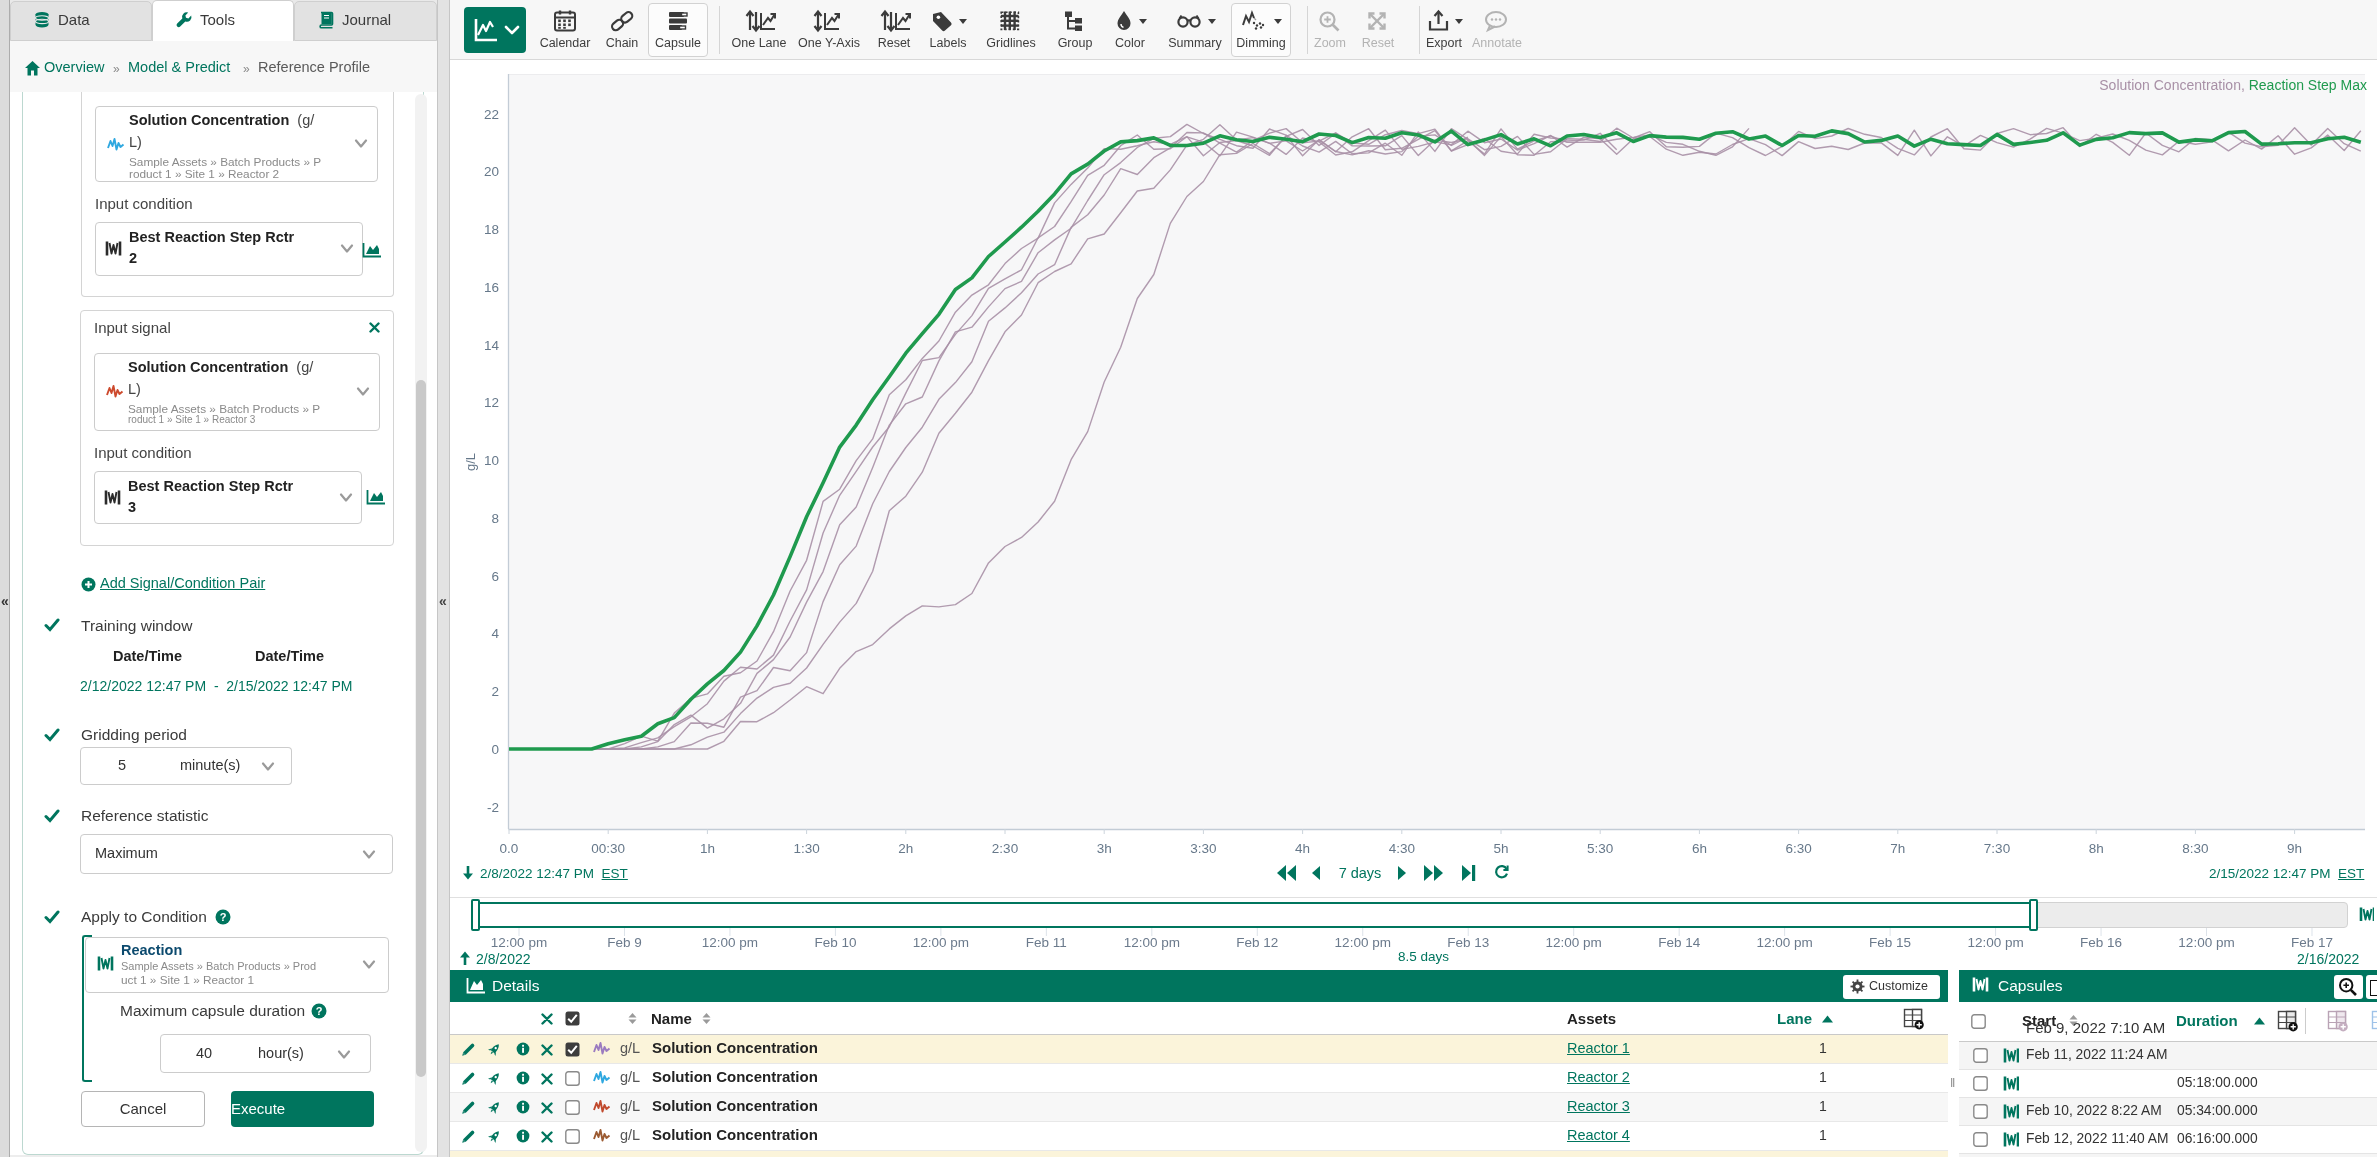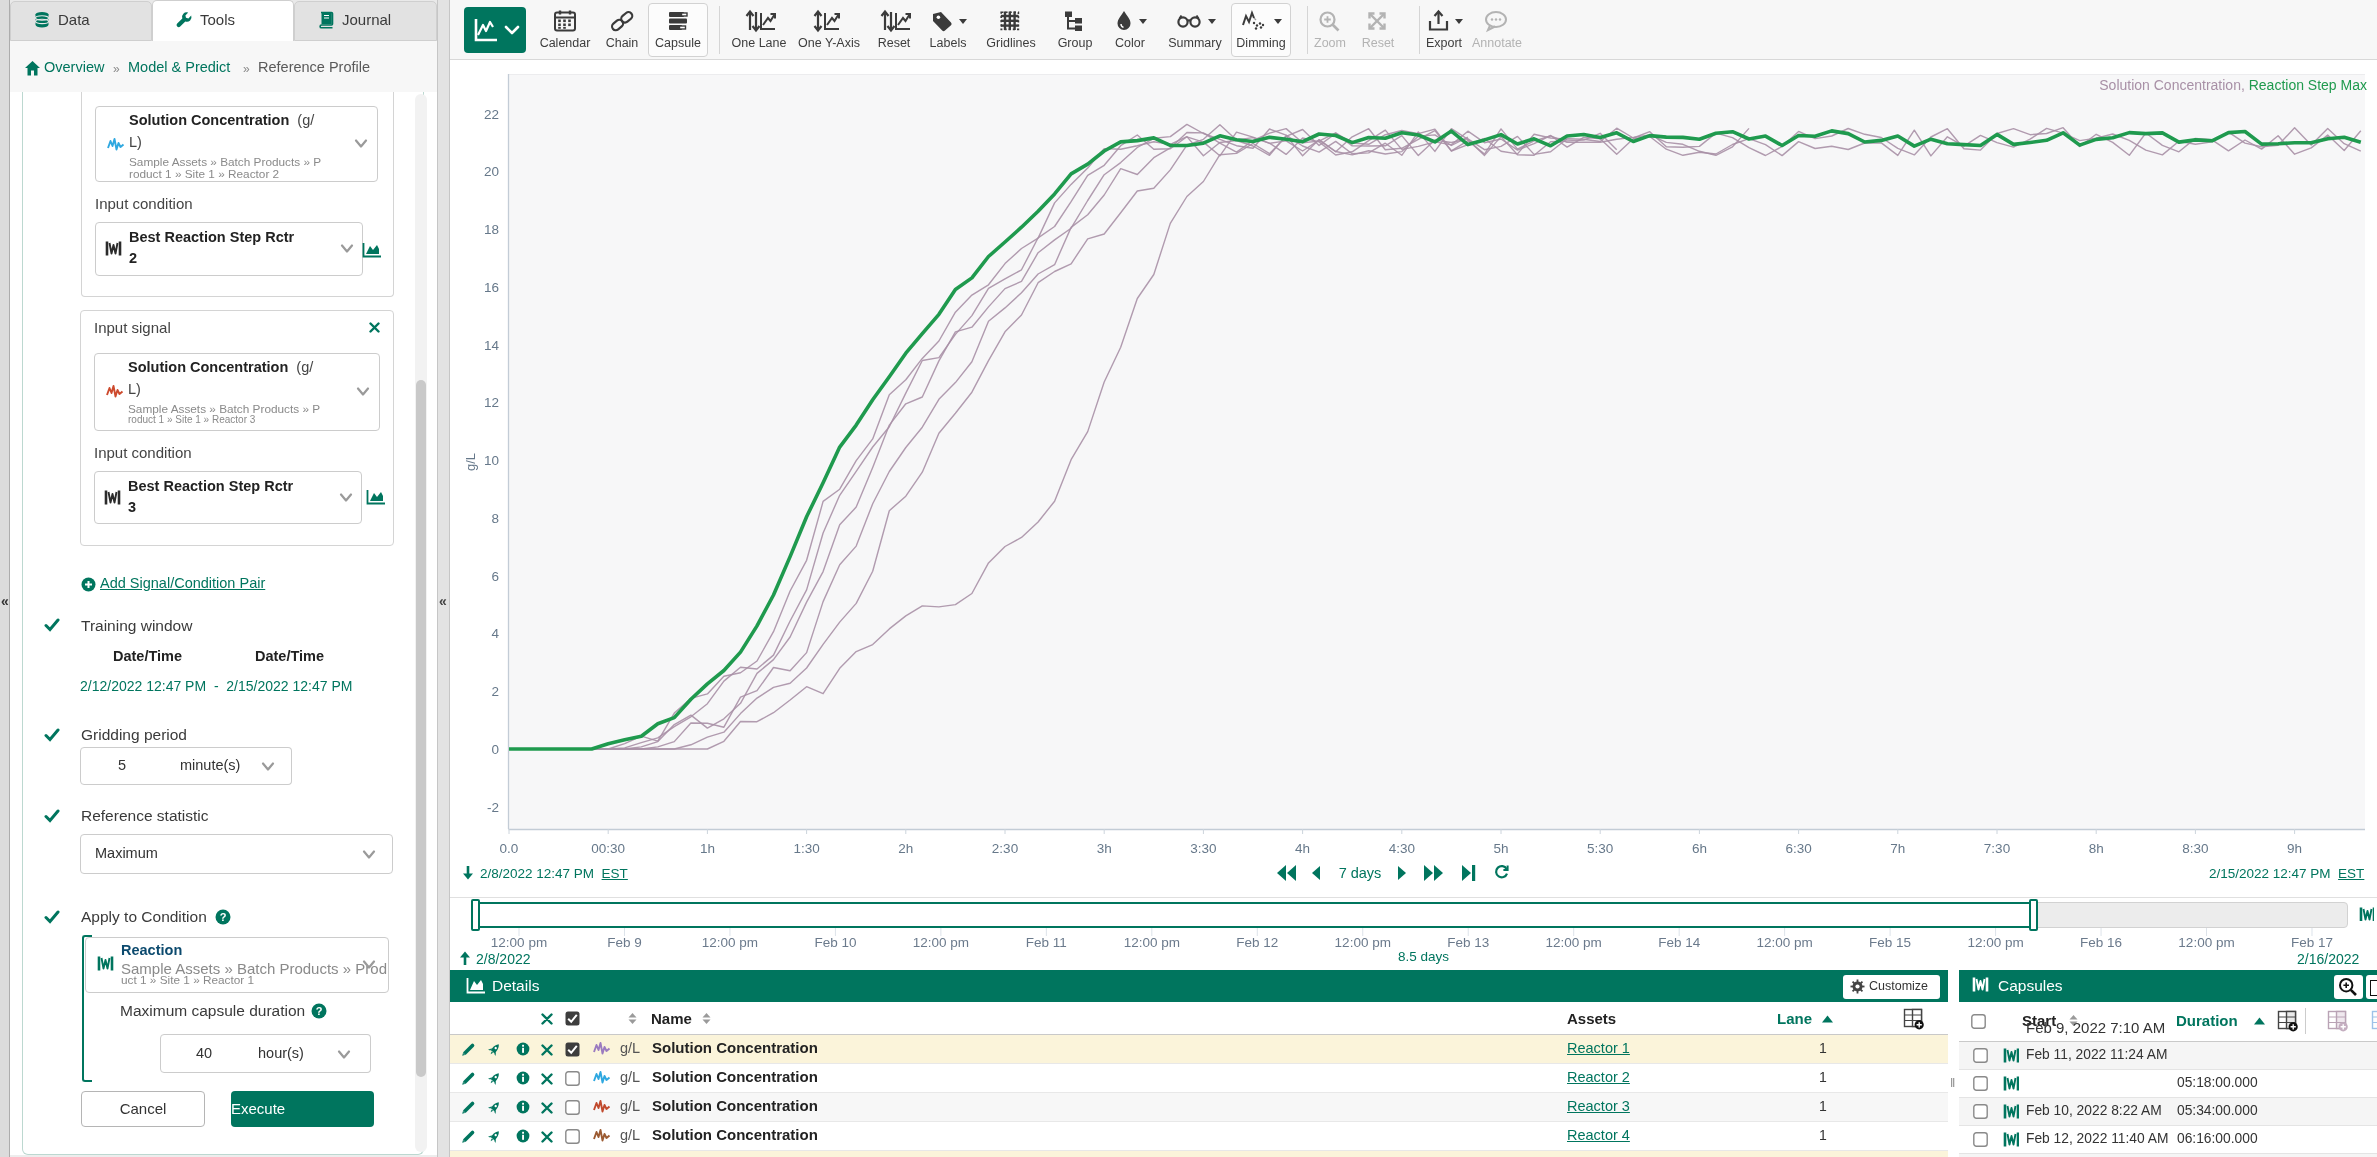--- a/index.html
+++ b/index.html
@@ -139,21 +139,21 @@
         <circle cx="8" cy="8" r="7.5" fill="#00755e"></circle>
         <text x="8" y="12" font-size="11" font-weight="bold" fill="#fff" text-anchor="middle" font-family="Liberation Sans">?</text>
       </svg></div>
 <div style="position:absolute;left:82px;top:935px;width:8px;height:143px;border-left:2px solid #00755e;border-top:2px solid #00755e;border-bottom:2px solid #00755e;border-radius:3px 0 0 3px;"></div>
 <div style="position:absolute;left:85px;top:937px;width:304px;height:56px;background:#fff;border:1px solid #ccc;border-radius:4px;box-sizing:border-box;"></div>
 <div style="position:absolute;left:97px;top:955px;line-height:0;"><svg width="17" height="17" viewBox="0 0 17 17" style="">
         <path d="M2,1.5 V15.5 M15,1.5 V15.5" stroke="#00755e" stroke-width="2.6" fill="none"></path>
         <path d="M4.5,3 L6.5,13.5 L8.5,5 L10.5,13.5 L12.5,3" stroke="#00755e" stroke-width="1.9" fill="none" stroke-linejoin="round"></path>
       </svg></div>
 <div style="position:absolute;left:121px;top:942px;font-size:14.5px;color:#0c4a6e;font-weight:bold;white-space:nowrap;">Reaction</div>
-<div style="position:absolute;left:121px;top:960px;font-size:15px;color:#8a8a8a;font-weight:normal;white-space:nowrap;">Sample Assets » Batch Products » Prod</div>
+<div style="position:absolute;left:121px;top:960px;font-size:11px;color:#8a8a8a;font-weight:normal;white-space:nowrap;">Sample Assets » Batch Products » Prod</div>
 <div style="position:absolute;left:121px;top:973px;font-size:11.8px;color:#8a8a8a;font-weight:normal;white-space:nowrap;">uct 1 » Site 1 » Reactor 1</div>
 <div style="position:absolute;left:362px;top:960px;line-height:0;"><svg width="14" height="9" viewBox="0 0 14 9" style="">
         <path d="M2,1.5 L7.0,7.5 L12,1.5" stroke="#9a9a9a" stroke-width="2.2" fill="none" stroke-linecap="round" stroke-linejoin="round"></path>
       </svg></div>
 <div style="position:absolute;left:120px;top:1002px;font-size:15.5px;color:#3a3a3a;font-weight:normal;white-space:nowrap;">Maximum capsule duration</div>
 <div style="position:absolute;left:311px;top:1003px;line-height:0;"><svg width="16" height="16" viewBox="0 0 16 16" style="">
         <circle cx="8" cy="8" r="7.5" fill="#00755e"></circle>
         <text x="8" y="12" font-size="11" font-weight="bold" fill="#fff" text-anchor="middle" font-family="Liberation Sans">?</text>
       </svg></div>
 <div style="position:absolute;left:160px;top:1034px;width:86px;height:39px;background:#fff;border:1px solid #ccc;border-radius:4px 0 0 4px;box-sizing:border-box;"></div>

